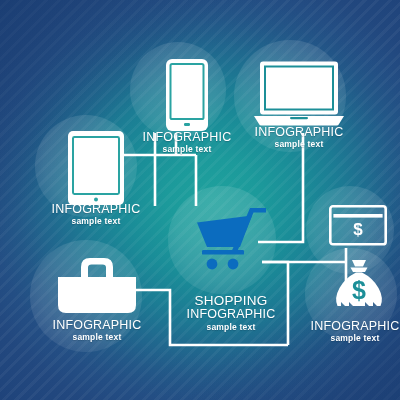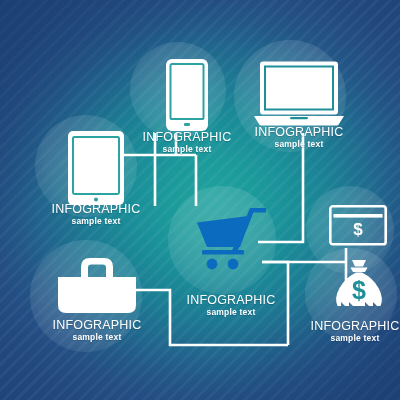--- a/index.html
+++ b/index.html
@@ -249,18 +249,19 @@
 
         <path d="M5,20.5 L60,13.5 L48,45 L15,45 Z" fill="#0b6cbf"></path>
 
         <rect x="10" y="48" width="42" height="4.6" rx="1.2" fill="#0b6cbf"></rect>
 
         <circle cx="20" cy="62" r="5.4" fill="#0b6cbf"></circle>
         <circle cx="41" cy="62" r="5.4" fill="#0b6cbf"></circle>
       </svg>
     </div>
     <div class="label center" style="left:162px; top:294px; width:120px;">
+      <span class="t0">SHOPPING</span>
       <span class="t1">INFOGRAPHIC</span>
       <span class="t2">sample text</span>
     </div>
   </div>
 
 </div>
 
 </body></html>

